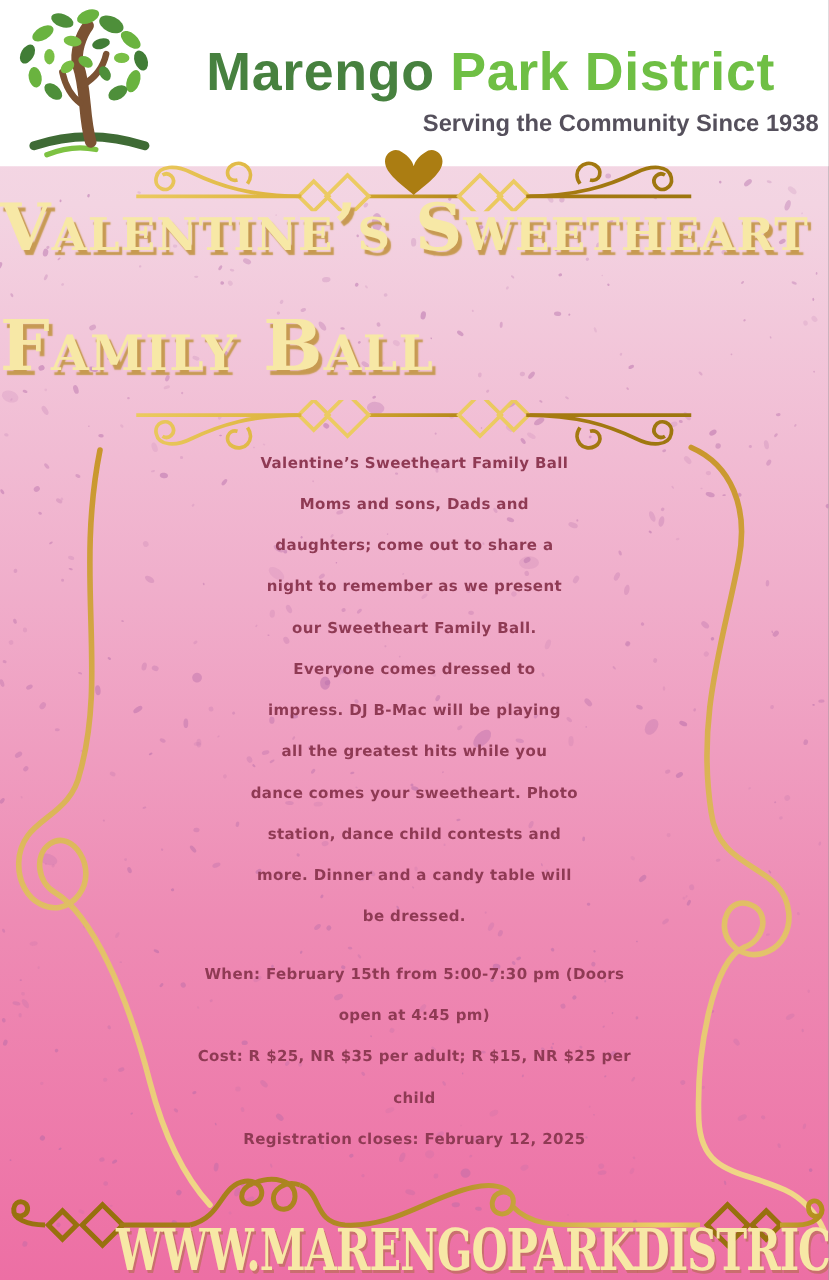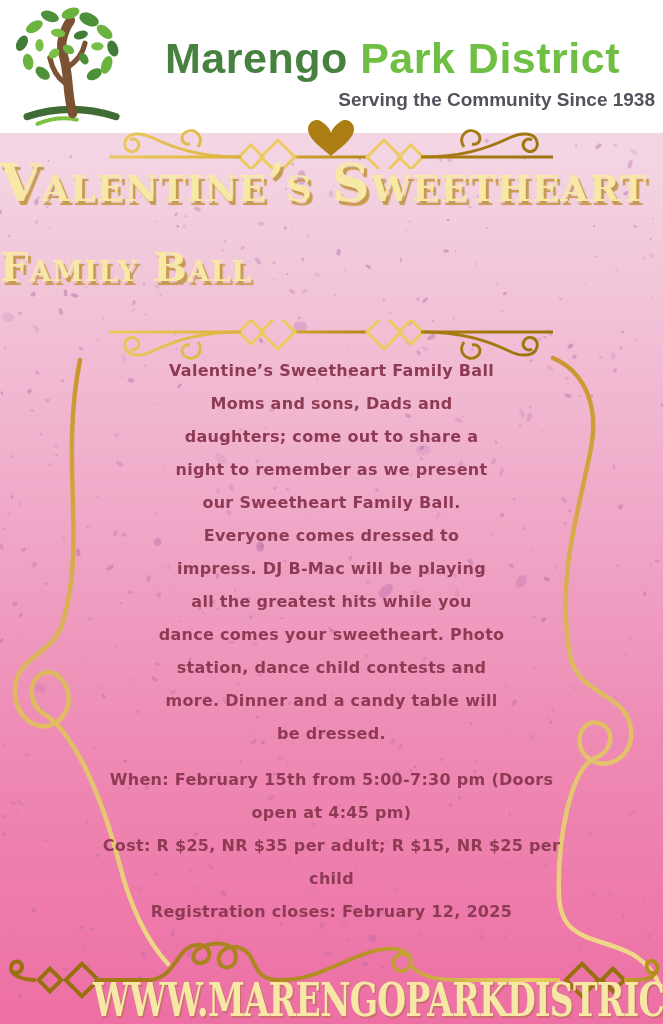--- a/index.html
+++ b/index.html
@@ -36,24 +36,24 @@
   .divider-top{top:119px;}
   .divider-bottom{top:320px;transform:scaleY(-1);}
   .title{
     position:absolute;left:0;width:100%;text-align:left;z-index:5;
     font-family:"DejaVu Serif","Liberation Serif",serif;font-weight:bold;
     font-variant:small-caps;line-height:1.25;white-space:nowrap;
     color:var(--title_yellow,#f7e8a6);
     text-shadow:3px 4px 1px var(--title_shadow,#c79a52);
   }
   .title1{top:150px;font-size:52px;letter-spacing:1px;}
-  .title2{top:242px;font-size:40px;letter-spacing:1px;}
+  .title2{top:242px;font-size:56px;letter-spacing:1px;}
   .copy{
     position:absolute;left:0;width:100%;text-align:center;z-index:5;
-    font-family:"DejaVu Sans",sans-serif;font-weight:bold;font-size:16px;
+    font-family:"DejaVu Sans",sans-serif;font-weight:bold;font-size:12px;
     letter-spacing:.3px;line-height:33px;color:var(--text_maroon,#8f3a54);
   }
   .desc{top:354px;}
   .details{top:763px;}
   .url{
     position:absolute;left:0;top:977px;width:100%;text-align:center;z-index:6;
     font-family:"DejaVu Serif","Liberation Serif",serif;font-weight:bold;
     font-size:46px;line-height:1;white-space:nowrap;letter-spacing:-1px;
     color:var(--title_yellow,#f7e8a6);
     text-shadow:2px 2px 0 rgba(150,108,30,.4);

